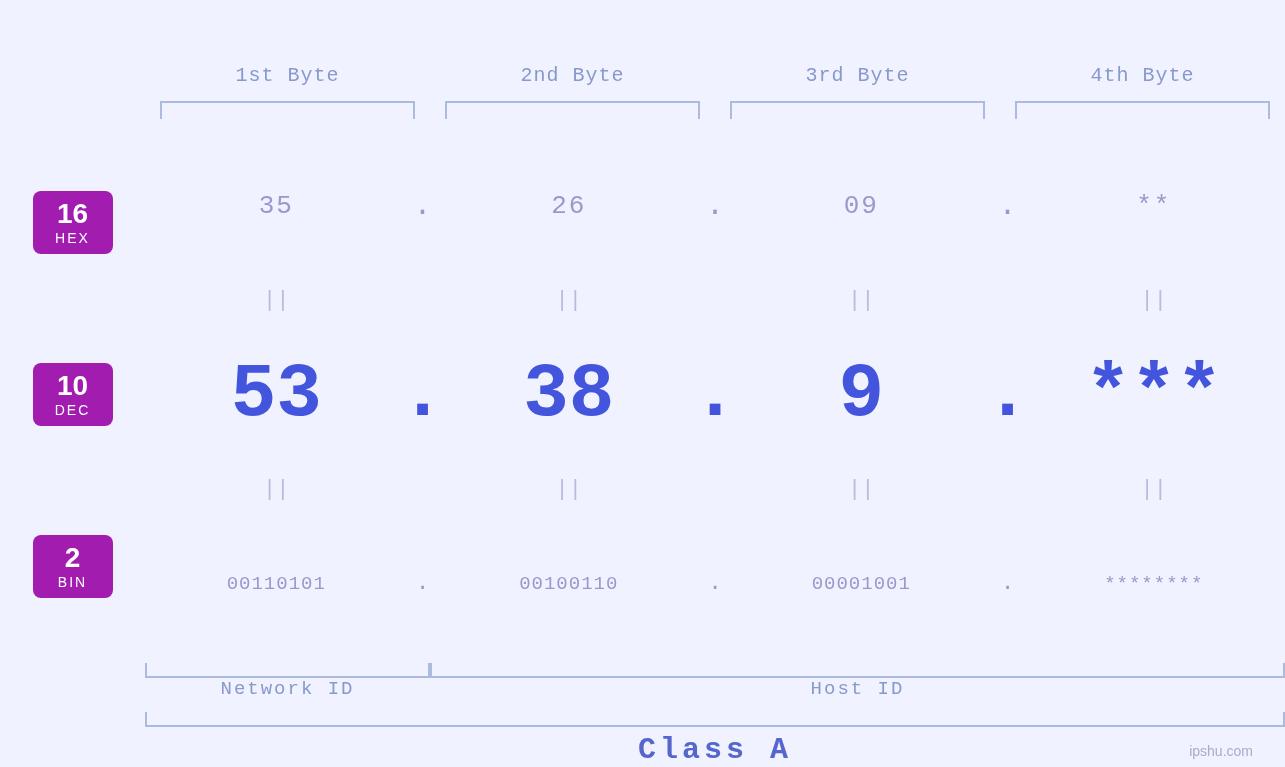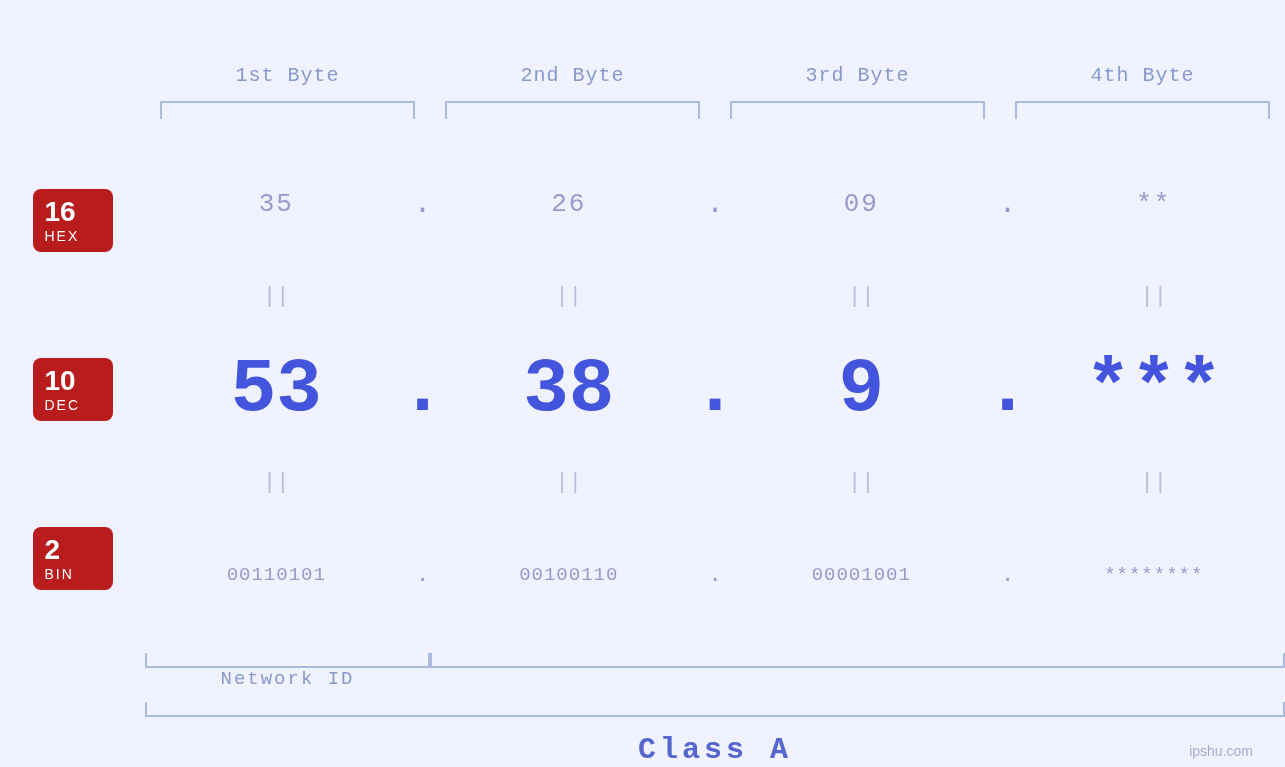--- a/index.html
+++ b/index.html
@@ -7,24 +7,25 @@
     body {
       background-color: #f0f2ff;
       font-family: 'Courier New', Courier, monospace;
       width: 1285px;
       height: 767px;
       overflow: hidden;
       position: relative;
     }
 
     .base-badge {
-      background-color: #b91c1c;
+      background-color: #a21caf;
       color: white;
       border-radius: 8px;
       padding: 8px 12px;
+      text-align: center;
       width: 80px;
     }
 
     .base-badge .base-num {
       font-size: 28px;
       font-weight: bold;
       font-family: Arial, sans-serif;
       line-height: 1.1;
     }
 
@@ -238,21 +239,21 @@
       border-left: 2px solid #aabbdd;
       border-right: 2px solid #aabbdd;
     }
 
     .class-a-label {
       text-align: center;
       color: #5566cc;
       font-size: 30px;
       font-weight: bold;
       letter-spacing: 4px;
-      margin-top: 16px;
+      margin-top: 6px;
     }
   </style>
 </head>
 <body>
 
 <div class="main-layout">
 
   <div class="top-row">
     <div class="top-spacer"></div>
     <div class="top-byte-headers">
@@ -404,20 +405,21 @@
   </div>
 
   <div class="bottom-area">
 
     <div class="bot-brackets">
       <div class="bot-net-bracket"></div>
       <div class="bot-host-bracket"></div>
     </div>
     <div class="bot-labels">
       <div class="bot-net-label">Network ID</div>
+      <div class="bot-host-label">Host ID</div>
     </div>
 
     <div class="class-full-row">
       <div class="class-full-br"></div>
       <div class="class-a-label">Class A</div>
     </div>
   </div>
 
   <div class="watermark">ipshu.com</div>
 

